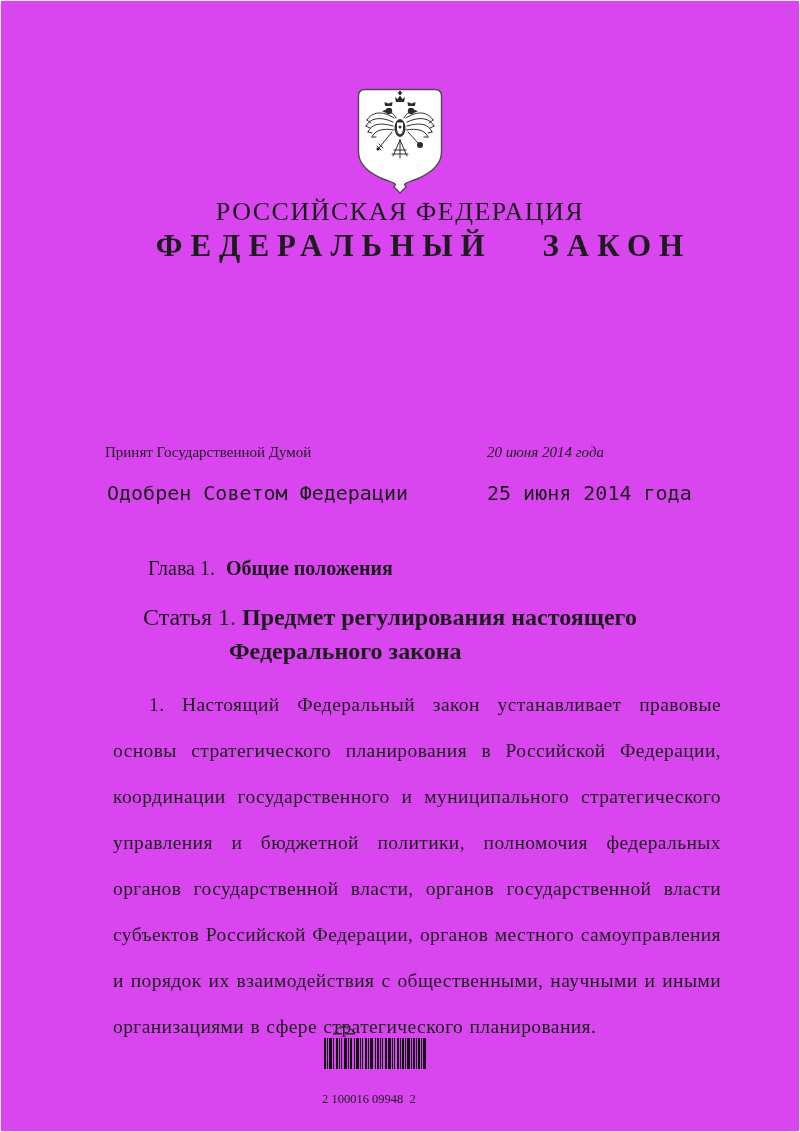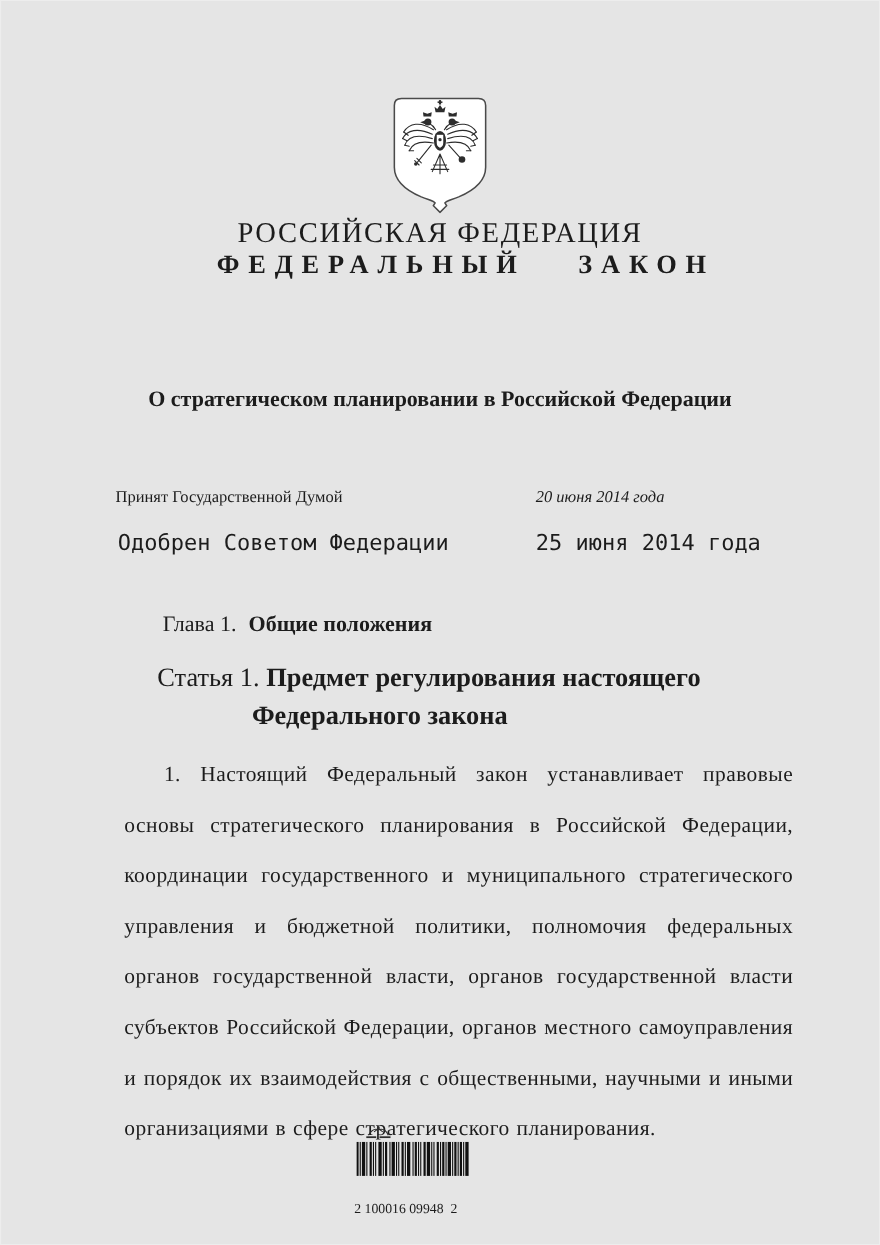--- a/index.html
+++ b/index.html
@@ -1,31 +1,31 @@
 <!DOCTYPE html>
 <html><head>
 <meta charset="utf-8">
 <style>
   html,body{margin:0;padding:0;background:#ffffff;}
   .page{
     position:relative;
     width:800px;height:1132px;
-    background:#e5e5e5;
+    background:#d946ef;
     color:#1c1c1c;
     font-family:"Liberation Serif","DejaVu Serif",serif;
     overflow:hidden;
     box-shadow: inset 0 0 0 1px #ededed;
   }
   .abs{position:absolute;}
   .centered{left:0;right:0;text-align:center;}
 
   .coat{left:357px;top:88px;width:86px;height:106px;}
 
   .country{top:197px;font-size:26px;letter-spacing:1.5px;white-space:nowrap;}
-  .doctype{top:228px;font-size:24px;font-weight:bold;letter-spacing:8px;word-spacing:34px;white-space:nowrap;padding-left:47px;}
+  .doctype{top:228px;font-size:31px;font-weight:bold;letter-spacing:8px;word-spacing:34px;white-space:nowrap;padding-left:47px;}
   .law-title{top:352px;font-size:20px;font-weight:bold;}
 
   .adopt-serif{font-size:15px;white-space:nowrap;}
   .adopt-mono{font-family:"DejaVu Sans Mono","Liberation Mono",monospace;font-size:20px;white-space:nowrap;}
   .al1{left:105px;top:444px;}
   .ad1{left:487px;top:444px;font-style:italic;}
   .al2{left:107px;top:481px;}
   .ad2{left:487px;top:481px;}
 
   .chapter{left:148px;top:557px;font-size:20px;white-space:nowrap;}
@@ -80,21 +80,20 @@
       <ellipse cx="43" cy="40" rx="5.5" ry="9"></ellipse>
       <circle cx="63" cy="57" r="3"></circle>
       <circle cx="21" cy="61" r="1.6"></circle>
     </g>
     <path d="M39.5 34 h7 v8 q0 3.5 -3.5 5 q-3.5 -1.5 -3.5 -5 Z" fill="#ffffff" stroke="#2d2d2d" stroke-width="1"></path>
     <circle cx="43" cy="39" r="1.5" fill="#2d2d2d"></circle>
   </svg>
 
   <div class="abs centered country">РОССИЙСКАЯ ФЕДЕРАЦИЯ</div>
   <div class="abs centered doctype">ФЕДЕРАЛЬНЫЙ ЗАКОН</div>
-  <div class="abs centered law-title">О стратегическом планировании в Российской Федерации</div>
 
   <div class="abs adopt-serif al1">Принят Государственной Думой</div>
   <div class="abs adopt-serif ad1">20 июня 2014 года</div>
   <div class="abs adopt-mono al2">Одобрен Советом Федерации</div>
   <div class="abs adopt-mono ad2">25 июня 2014 года</div>
 
   <div class="abs chapter">
     <span>Глава 1.</span><span class="bold">Общие положения</span>
   </div>
 

